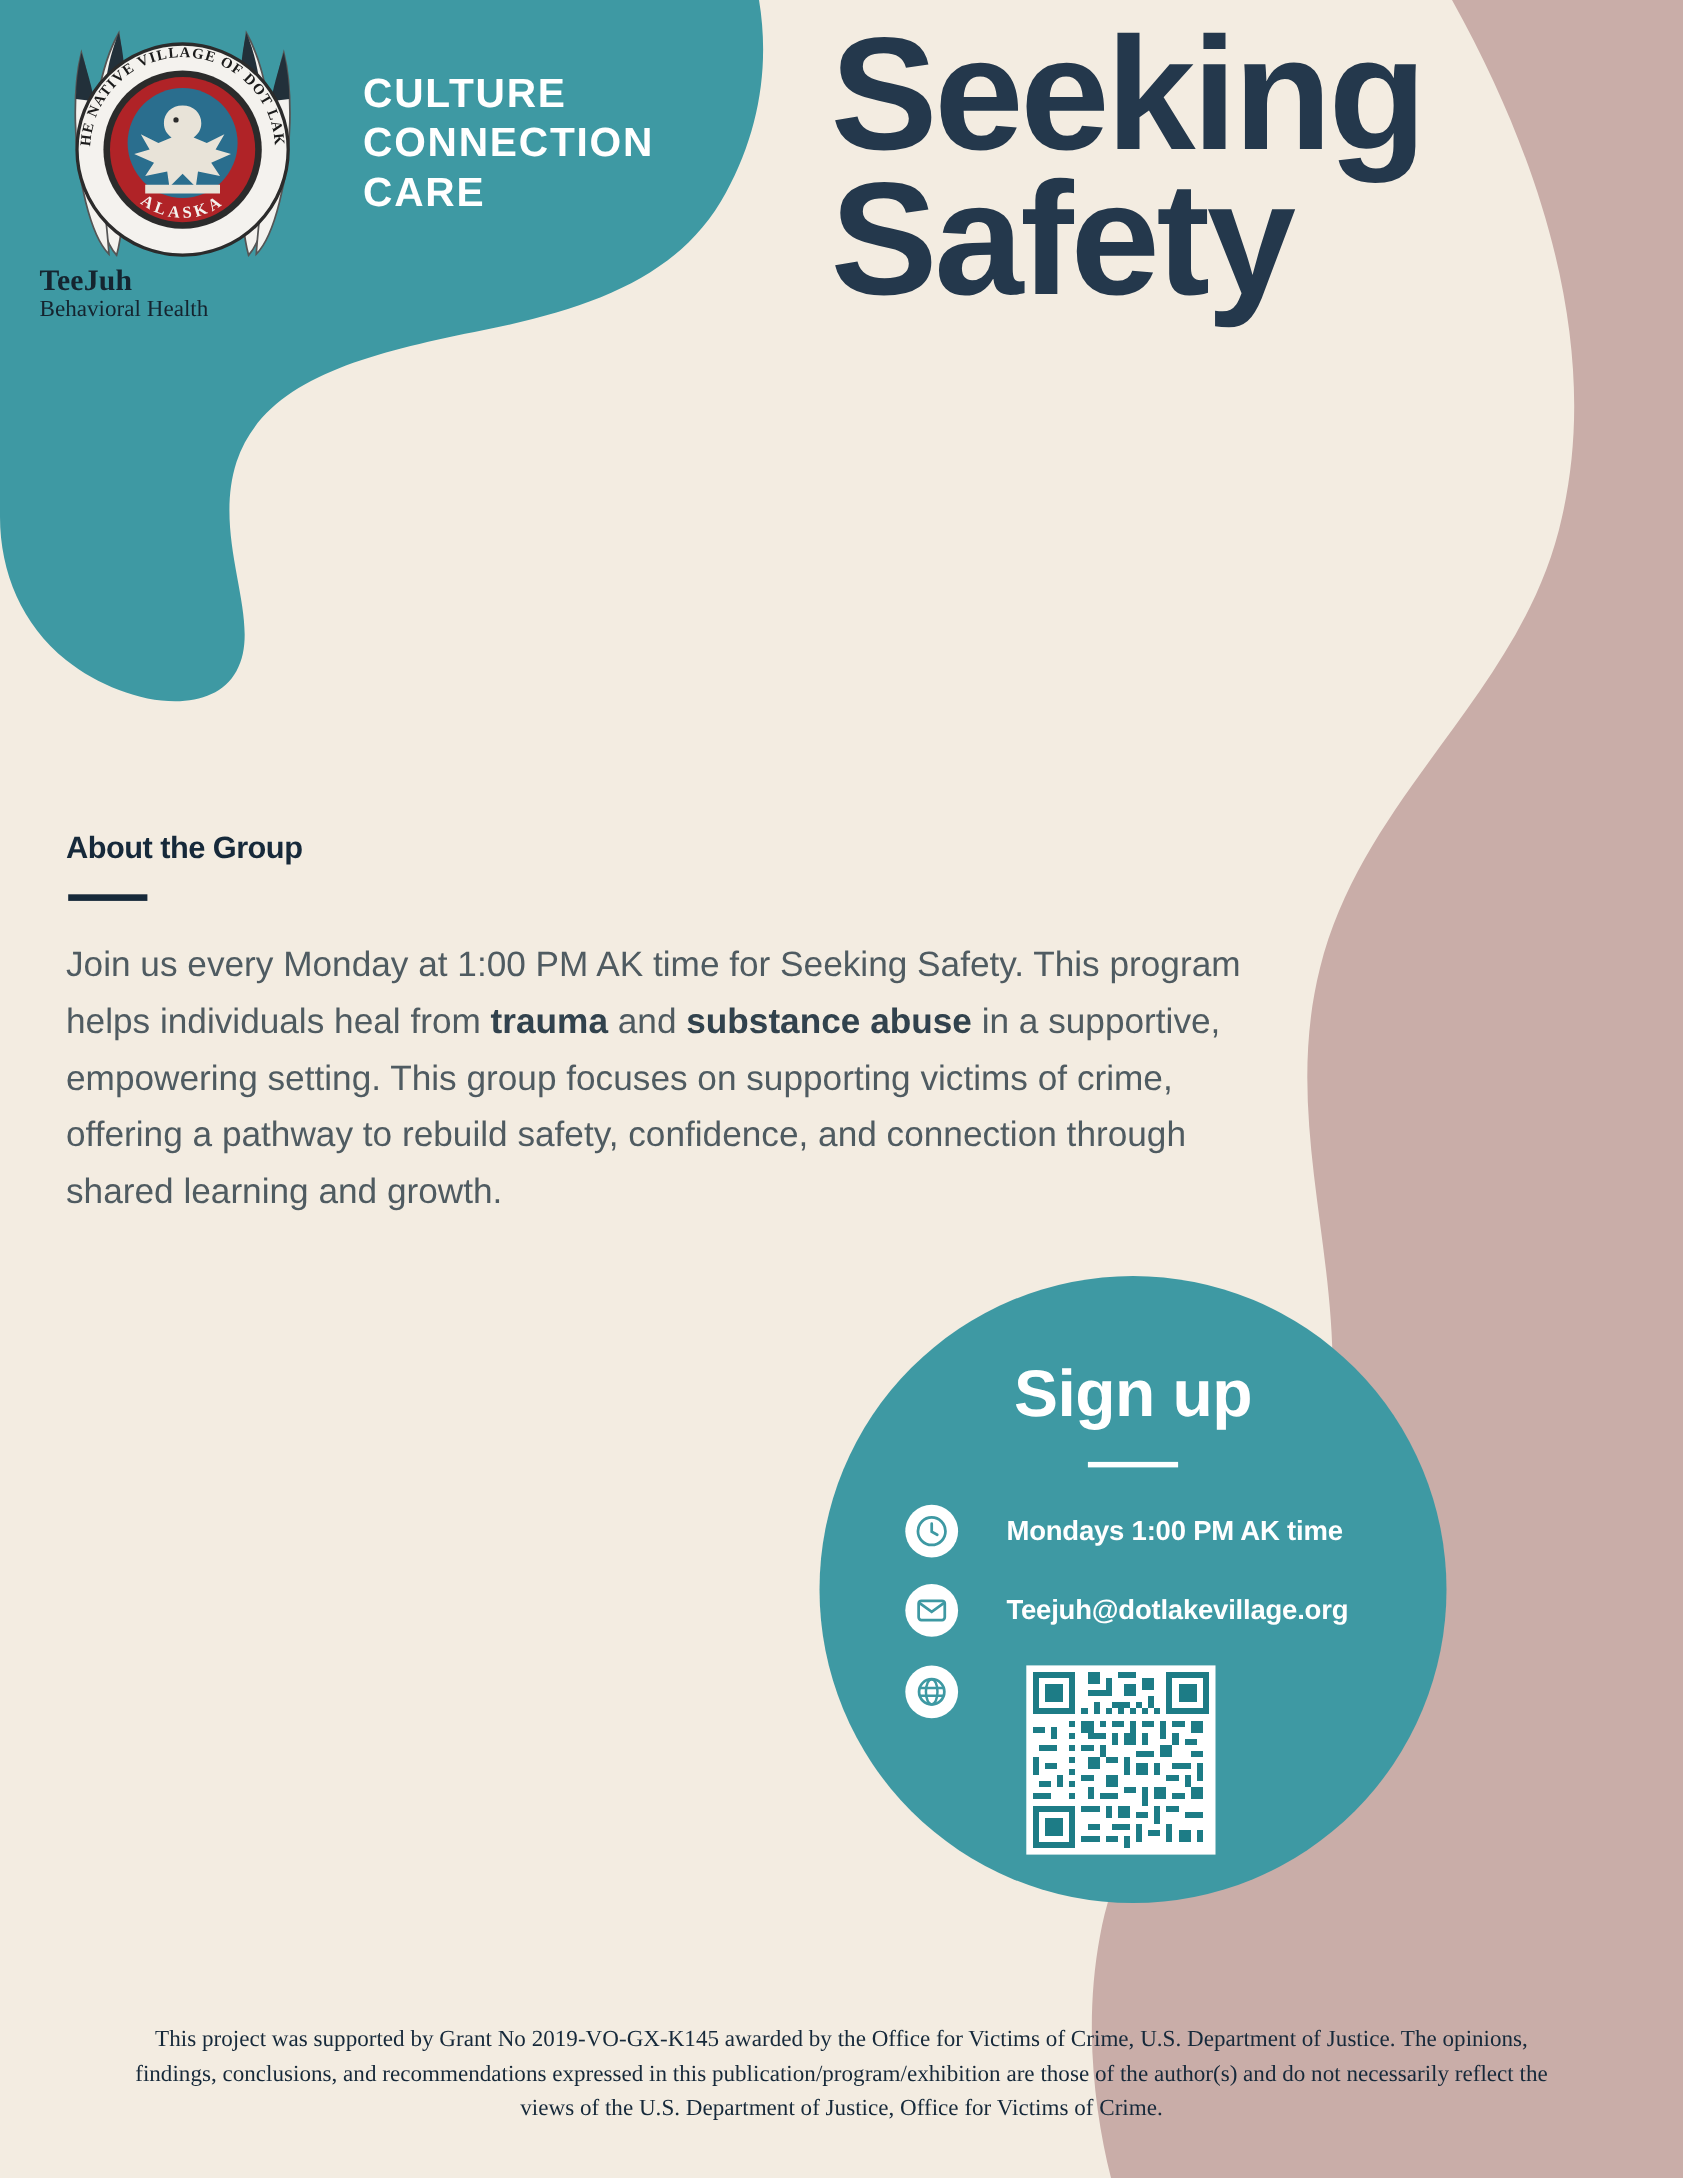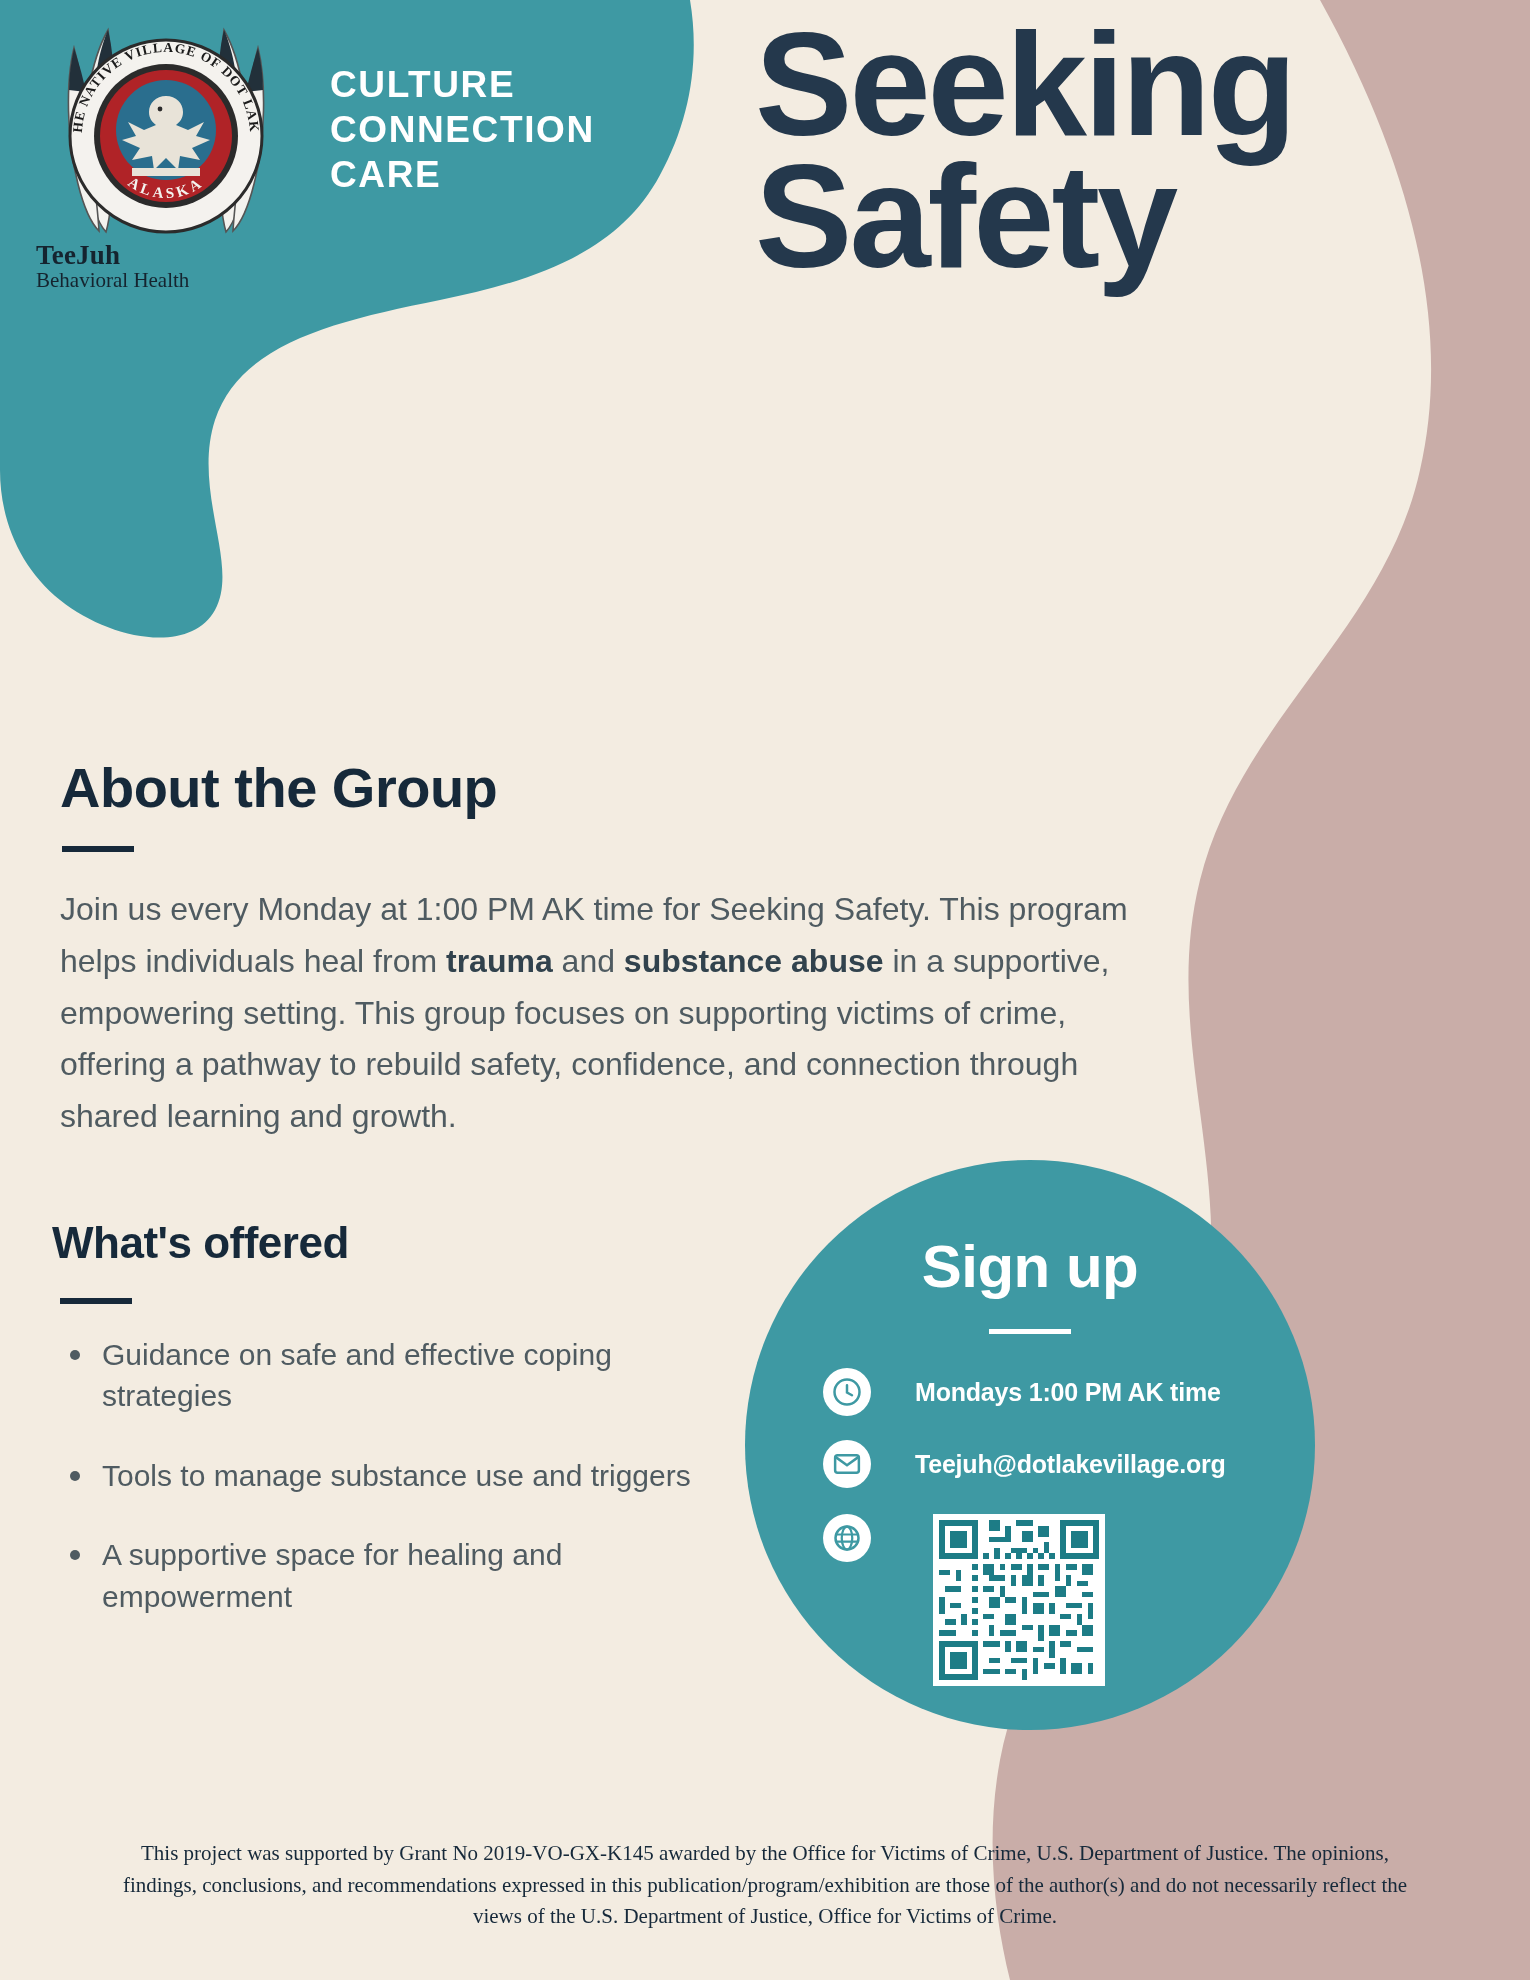--- a/index.html
+++ b/index.html
@@ -90,21 +90,21 @@
   .hl-l4 { margin-top: 12px; }
 
   
   .about {
     position: absolute;
     left: 60px;
     top: 755px;
     width: 1120px;
   }
   .sec-title {
-    font-size: 56px;
+    font-size: 28px;
     font-weight: bold;
     color: #16293a;
     letter-spacing: -0.5px;
     margin: 0;
   }
   .rule {
     width: 72px;
     height: 6px;
     background: #16293a;
     margin: 26px 0 22px 2px;
@@ -305,29 +305,20 @@
     <div class="hl-dark">Seeking</div>
     <div class="hl-dark hl-l2">Safety</div>
   </div>
 
   <div class="about">
     <h2 class="sec-title">About the Group</h2>
     <div class="rule"></div>
     <p class="about-body"><span>Join us every Monday at 1:00 PM AK time for Seeking Safety. This program helps individuals heal from </span><b>trauma</b><span> and </span><b>substance abuse</b><span> in a supportive, empowering setting. This group focuses on supporting victims of crime, offering a pathway to rebuild safety, confidence, and connection through shared learning and growth.</span></p>
   </div>
 
-  <div class="offered">
-    <h2 class="sec-title">What's offered</h2>
-    <div class="rule"></div>
-    <ul class="offer-list">
-      <li>Guidance on safe and effective coping strategies</li>
-      <li>Tools to manage substance use and triggers</li>
-      <li>A supportive space for healing and empowerment</li>
-    </ul>
-  </div>
 
   <div class="signup">
     <div class="signup-title">Sign up</div>
     <div class="signup-rule"></div>
 
     <div class="contact-row">
       <span class="cicon">
         <svg width="30" height="30" viewBox="0 0 24 24">
           <circle cx="12" cy="12" r="10" fill="none" stroke="#3e99a3" stroke-width="2"></circle>
           <path d="M12 6.5 V12.4 L16 14.6" fill="none" stroke="#3e99a3" stroke-width="2" stroke-linecap="round"></path>

